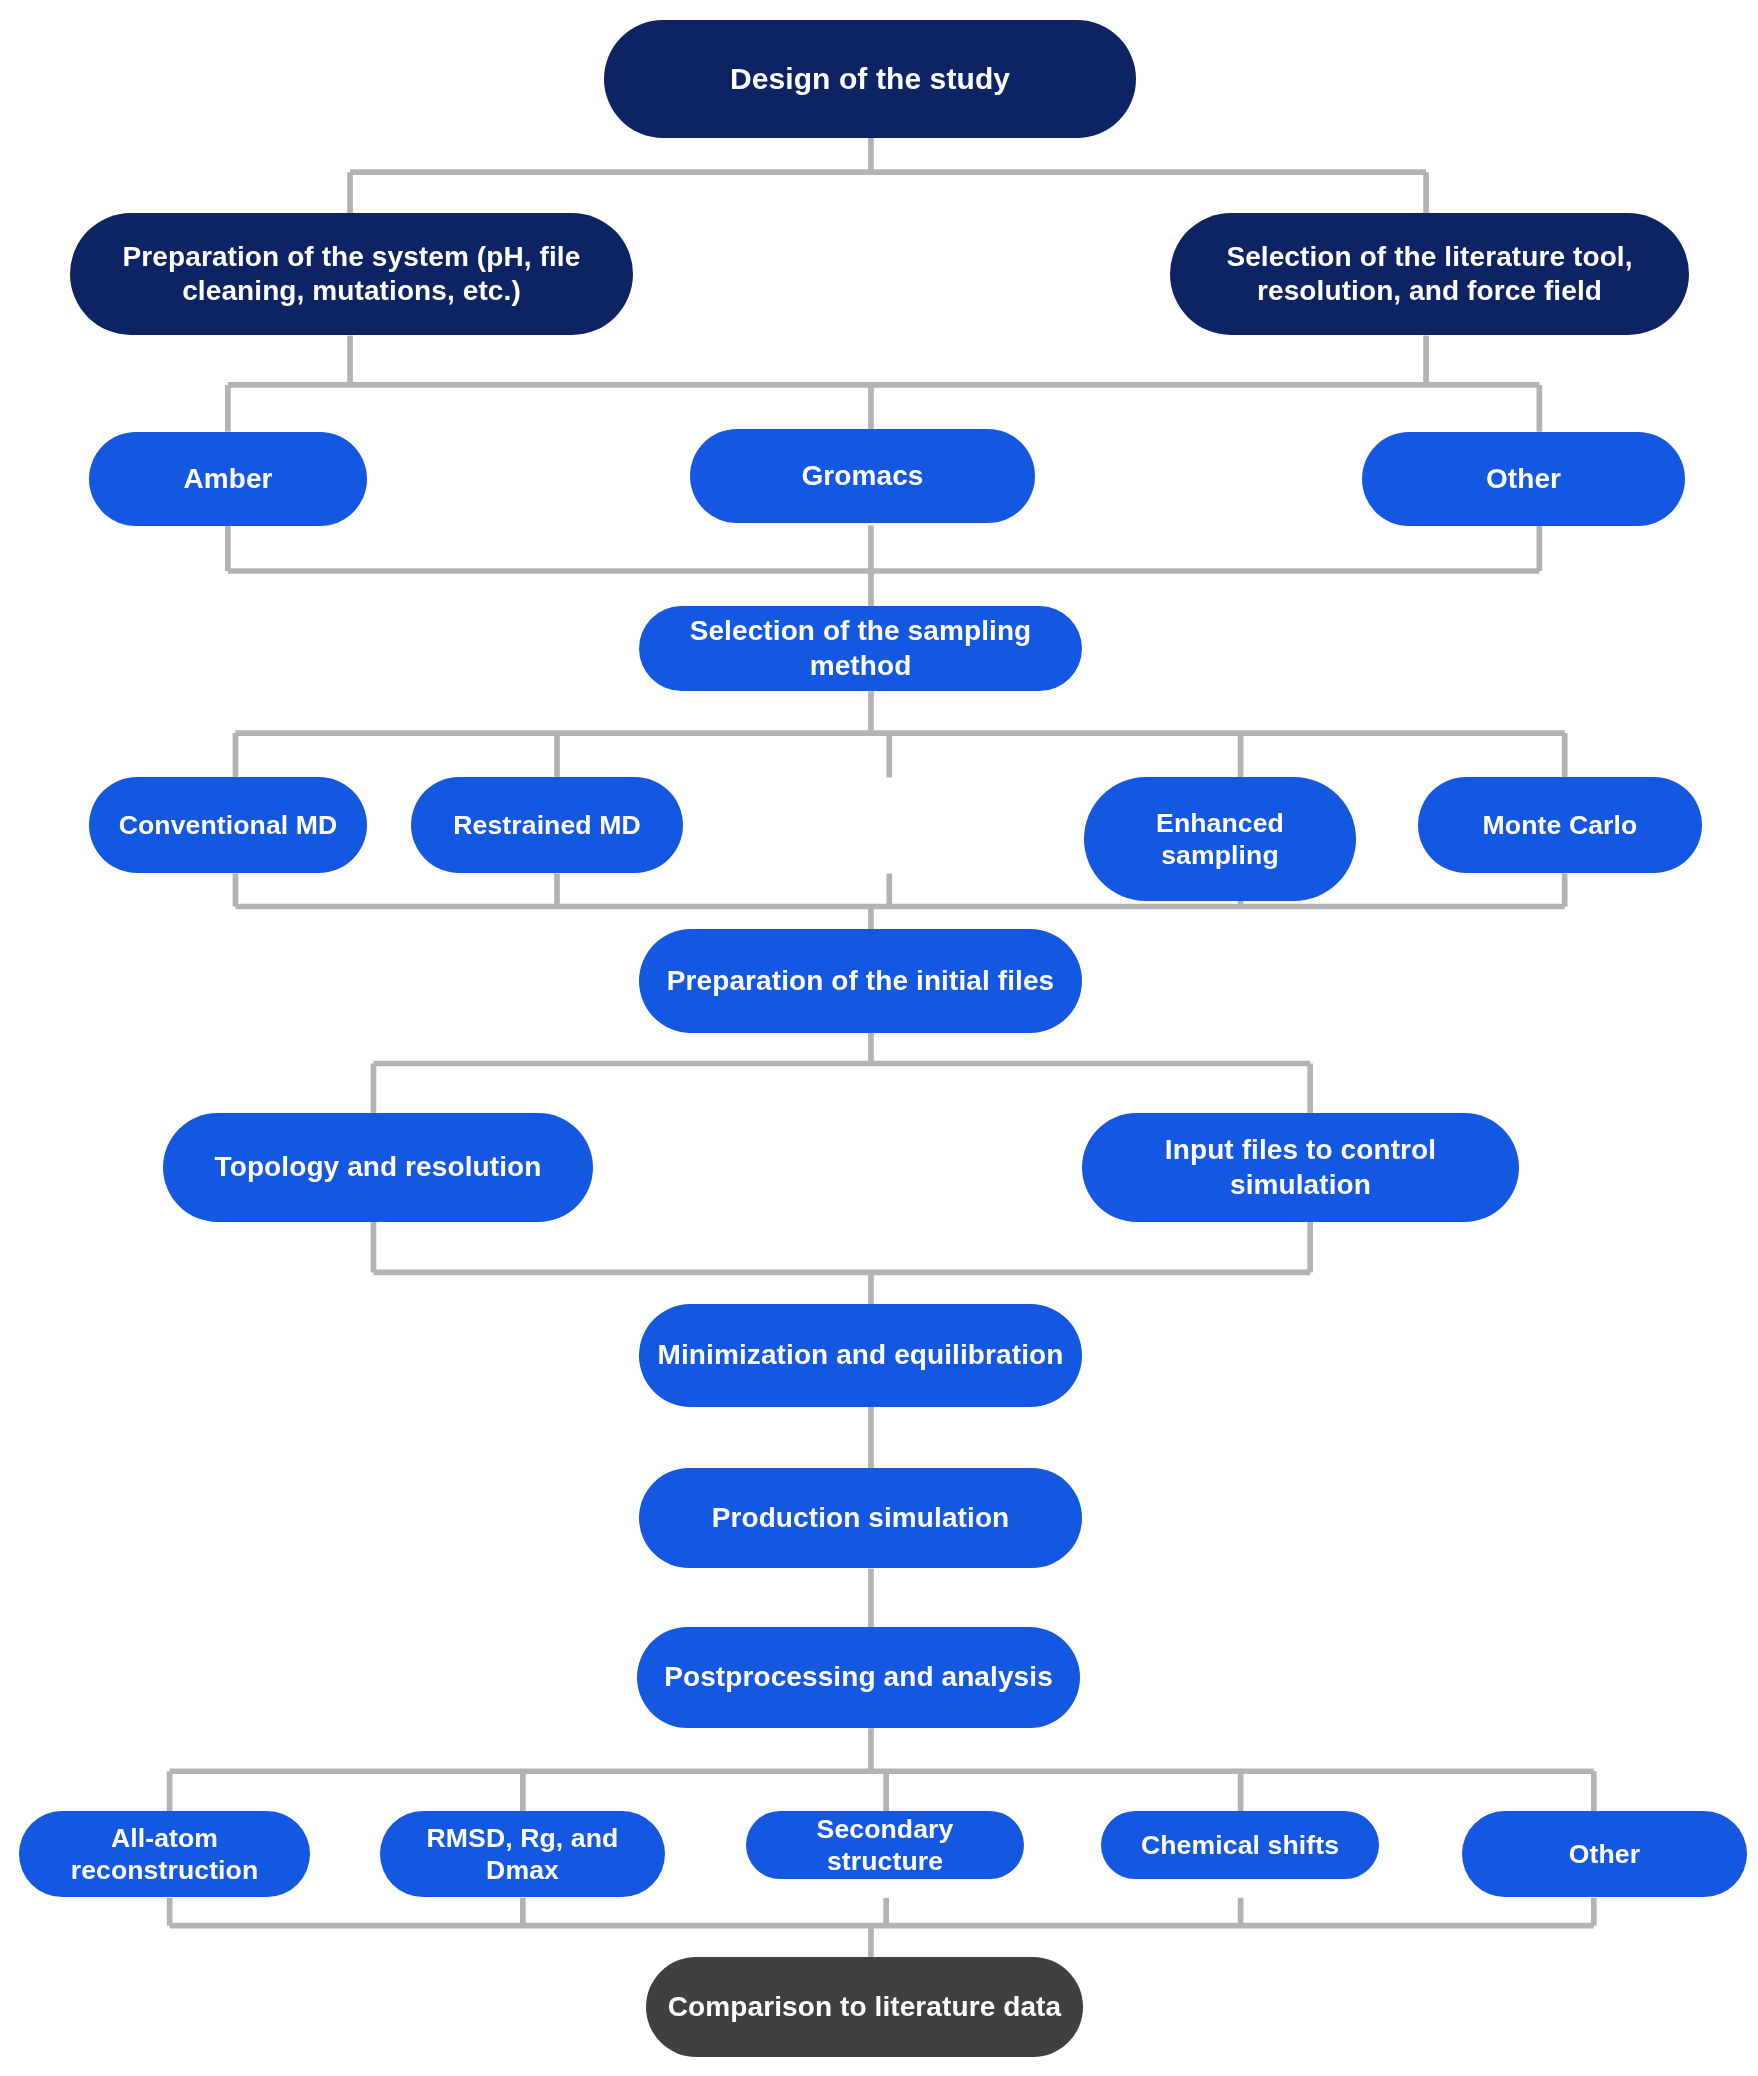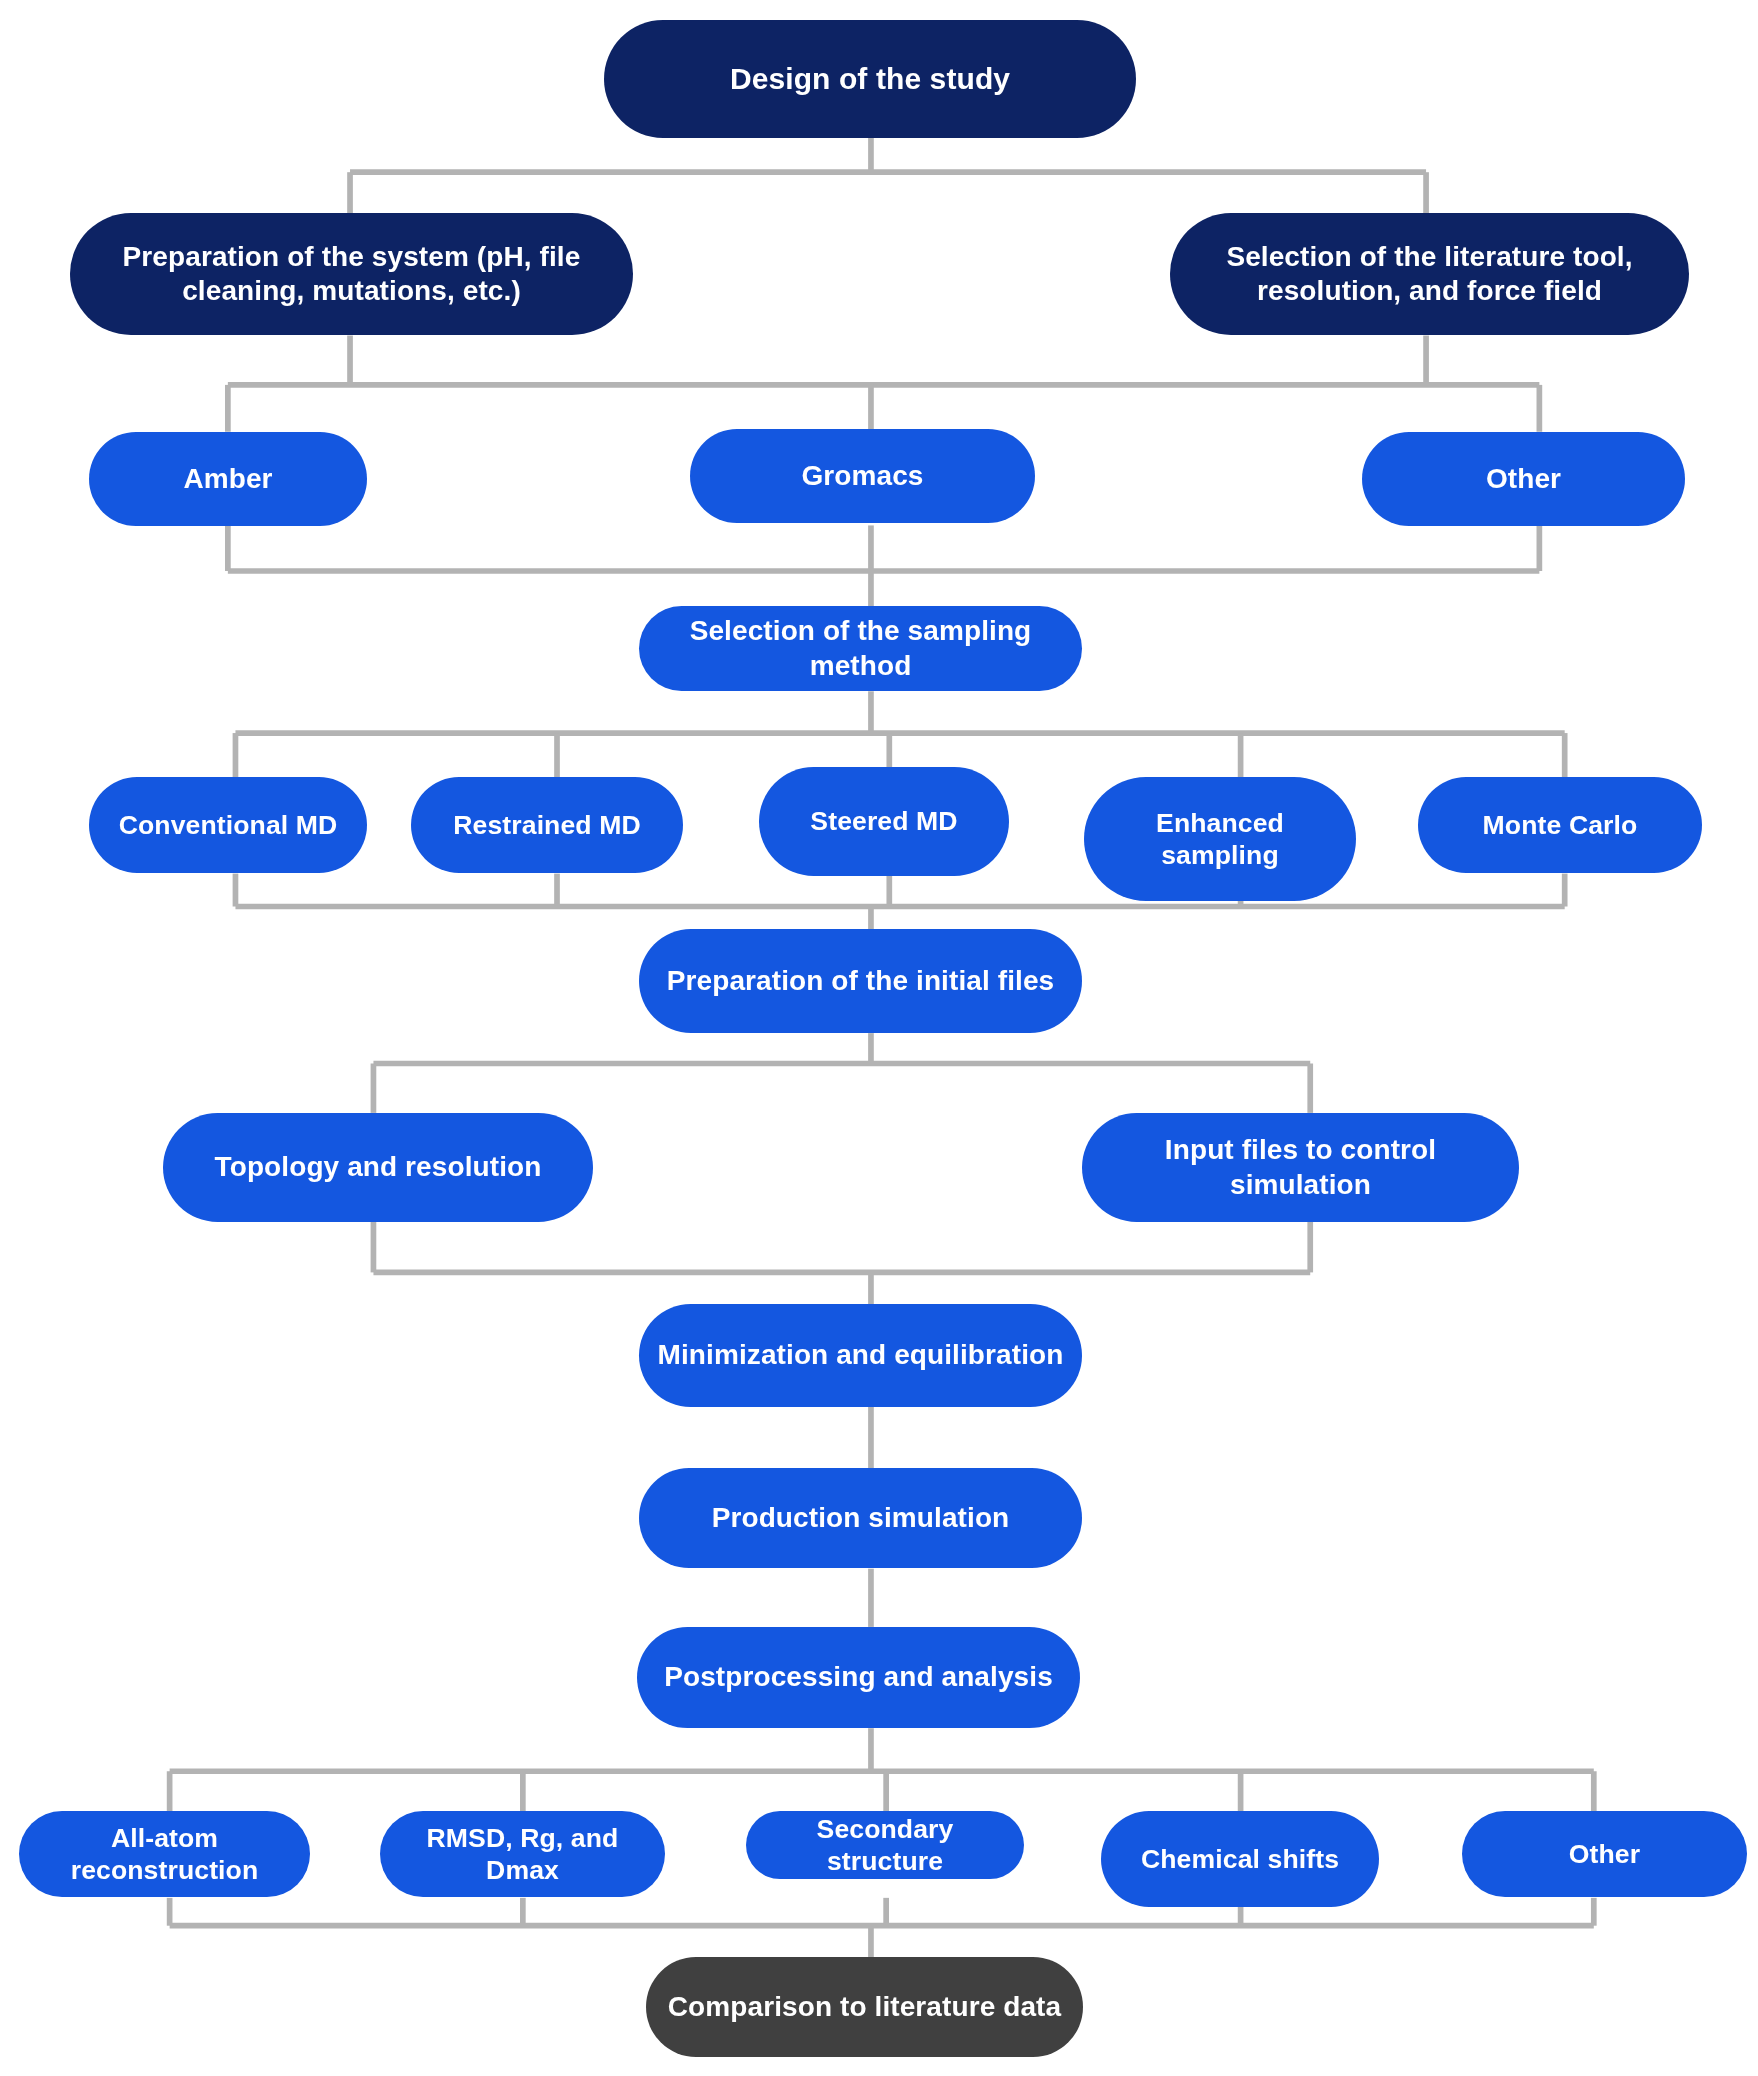--- a/index.html
+++ b/index.html
@@ -131,23 +131,20 @@
   <div class="node blue f-md" style="left:639px;top:606px;width:443px;height:85px;">
     <span>Selection of the sampling method</span>
   </div>
 
   <div class="node blue f-sm" style="left:89px;top:777px;width:278px;height:96px;">
     <span>Conventional MD</span>
   </div>
   <div class="node blue f-sm" style="left:411px;top:777px;width:272px;height:96px;">
     <span>Restrained MD</span>
   </div>
-  <div class="node blue f-sm" style="left:759px;top:767px;width:250px;height:109px;">
-    <span>Steered  MD</span>
-  </div>
   <div class="node blue f-sm" style="left:1084px;top:777px;width:272px;height:124px;">
     <span>Enhanced sampling</span>
   </div>
   <div class="node blue f-sm" style="left:1418px;top:777px;width:284px;height:96px;">
     <span>Monte Carlo</span>
   </div>
 
   <div class="node blue f-md" style="left:639px;top:929px;width:443px;height:104px;">
     <span>Preparation of the initial files</span>
   </div>
@@ -173,21 +170,21 @@
 
   <div class="node blue f-sm" style="left:19px;top:1811px;width:291px;height:86px;">
     <span>All-atom reconstruction</span>
   </div>
   <div class="node blue f-sm" style="left:380px;top:1811px;width:285px;height:86px;">
     <span>RMSD, Rg, and Dmax</span>
   </div>
   <div class="node blue f-sm" style="left:746px;top:1811px;width:278px;height:68px;">
     <span>Secondary structure</span>
   </div>
-  <div class="node blue f-sm" style="left:1101px;top:1811px;width:278px;height:96px;">
+  <div class="node blue f-sm" style="left:1101px;top:1811px;width:278px;height:68px;">
     <span>Chemical shifts</span>
   </div>
   <div class="node blue f-sm" style="left:1462px;top:1811px;width:285px;height:86px;">
     <span>Other</span>
   </div>
 
   <div class="node green f-md" style="left:646px;top:1957px;width:437px;height:100px;">
     <span>Comparison to literature data</span>
   </div>
 

